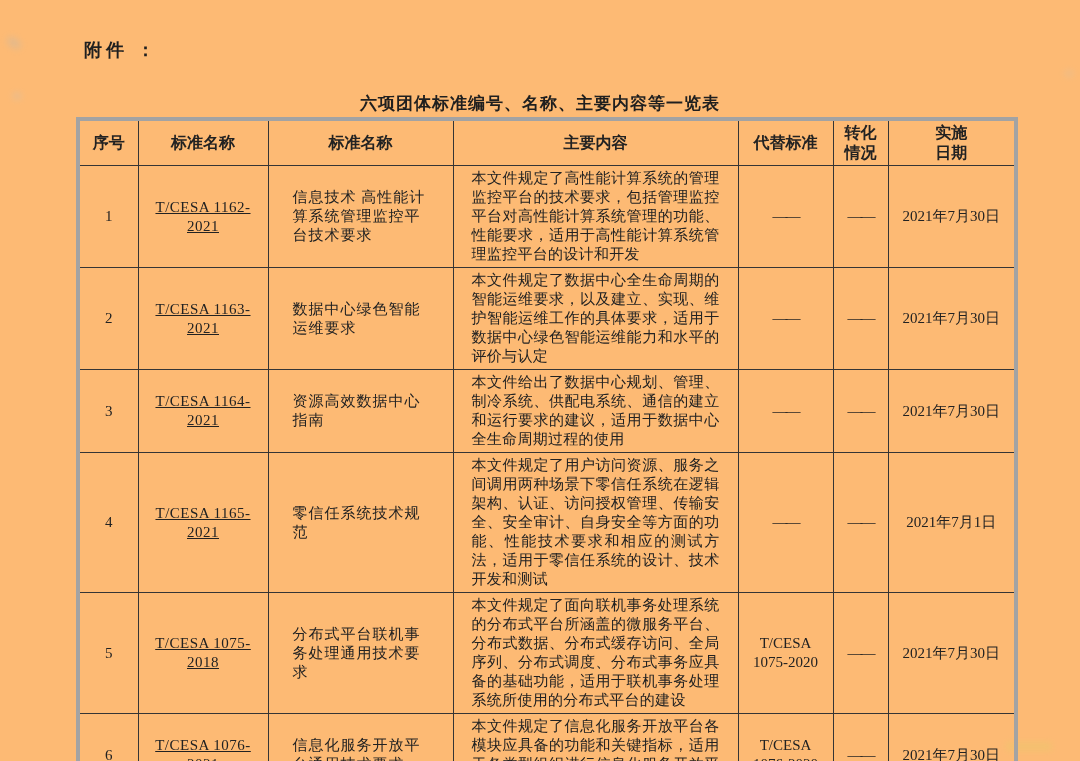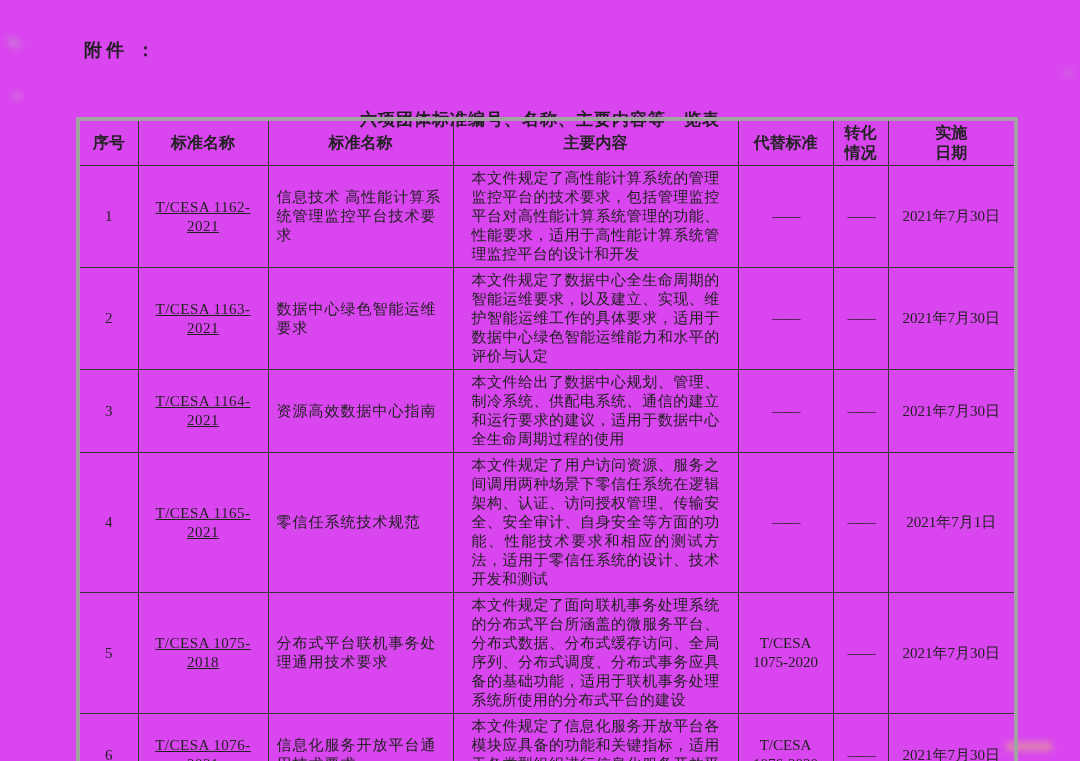--- a/index.html
+++ b/index.html
@@ -5,21 +5,21 @@
   * { margin: 0; padding: 0; box-sizing: border-box; }
   html, body { width: 1080px; height: 761px; }
   body {
     font-family: "Liberation Serif", "DejaVu Serif", serif;
     background: #e9e9e7;
   }
   .paper {
     position: relative;
     width: 1080px;
     height: 761px;
-    background: #d946ef;
+    background: #fdba74;
     overflow: hidden;
     color: #1f1f1f;
   }
   
   .artifact { position: absolute; border-radius: 50%; filter: blur(3px); }
   .art-tl  { left: 6px;  top: 38px;  width: 16px; height: 10px; background: #b9b9b4; opacity: .35; transform: rotate(35deg); }
   .art-l2  { left: 12px; top: 92px;  width: 10px; height: 8px;  background: #c4c4bf; opacity: .30; }
   .art-r1  { right: 6px; top: 70px;  width: 10px; height: 7px;  background: #c4c4bf; opacity: .25; }
   .art-br  { right: 28px; bottom: 10px; width: 46px; height: 9px; background: #e8c96a; opacity: .45; border-radius: 3px; }
 
@@ -30,21 +30,20 @@
     letter-spacing: 4px;
   }
   .doc-title {
     position: absolute;
     left: 0; top: 92px;
     width: 1080px;
     text-align: center;
     font-size: 17px;
     font-weight: bold;
     letter-spacing: 1px;
-    margin-top: 16px;
   }
   table.std-table {
     position: absolute;
     left: 76px; top: 117px;
     width: 938px;
     border-collapse: collapse;
     table-layout: fixed;
     font-size: 15px;
     color: #222;
   }
@@ -57,21 +56,21 @@
   .std-table { border: 4px solid #a3a3a3; }
   .std-table th {
     font-size: 16px;
     font-weight: bold;
     text-align: center;
     line-height: 20px;
     padding: 2px 2px;
   }
   td.c-no, td.c-code, td.c-replaced, td.c-conv, td.c-date { text-align: center; }
   td.c-code { letter-spacing: 0.5px; text-decoration: underline; }
-  td.c-name { text-align: left; padding: 3px 8px; letter-spacing: 1px; }
+  td.c-name { text-align: left; padding: 3px 24px; letter-spacing: 1px; }
   td.c-content {
     text-align: justify;
     text-align-last: left;
     padding: 3px 18px;
     letter-spacing: 0.3px;
   }
   .dash { white-space: nowrap; letter-spacing: -2px; }
   .hdr-2line span { display: block; }
 </style>
 </head>

